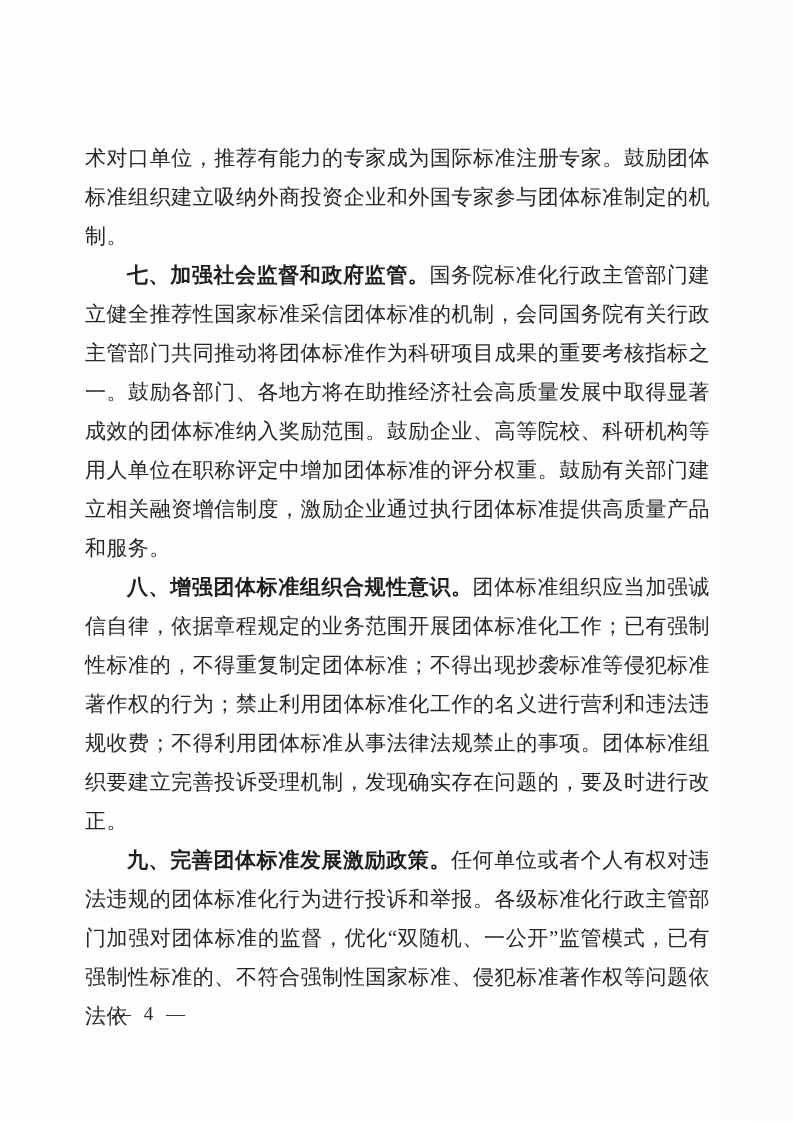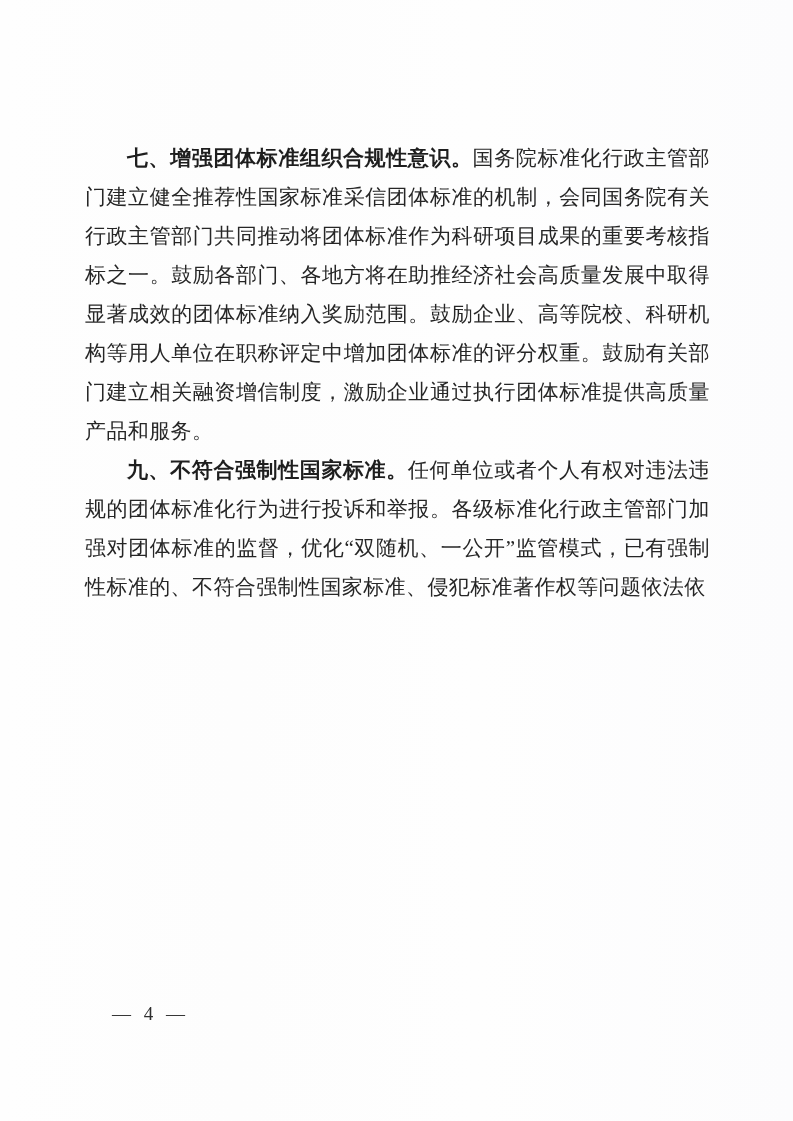--- a/index.html
+++ b/index.html
@@ -39,22 +39,24 @@
     letter-spacing: 4px;
     color: #2e2e2e;
   }
 </style>
 </head>
 <body>
 
 <div class="page">
   <div class="content">
 
+    <p class="para"><span>术对口单位，推荐有能力的专家成为国际标准注册专家。鼓励团体标准组织建立吸纳外商投资企业和外国专家参与团体标准制定的机制。</span></p>
 
-    <p class="para indent"><span class="lead">七、增强团体标准组织合规性意识。</span><span>国务院标准化行政主管部门建立健全推荐性国家标准采信团体标准的机制，会同国务院有关行政主管部门共同推动将团体标准作为科研项目成果的重要考核指标之一。鼓励各部门、各地方将在助推经济社会高质量发展中取得显著成效的团体标准纳入奖励范围。鼓励企业、高等院校、科研机构等用人单位在职称评定中增加团体标准的评分权重。鼓励有关部门建立相关融资增信制度，激励企业通过执行团体标准提供高质量产品和服务。</span></p>
+    <p class="para indent"><span class="lead">七、加强社会监督和政府监管。</span><span>国务院标准化行政主管部门建立健全推荐性国家标准采信团体标准的机制，会同国务院有关行政主管部门共同推动将团体标准作为科研项目成果的重要考核指标之一。鼓励各部门、各地方将在助推经济社会高质量发展中取得显著成效的团体标准纳入奖励范围。鼓励企业、高等院校、科研机构等用人单位在职称评定中增加团体标准的评分权重。鼓励有关部门建立相关融资增信制度，激励企业通过执行团体标准提供高质量产品和服务。</span></p>
 
+    <p class="para indent"><span class="lead">八、增强团体标准组织合规性意识。</span><span>团体标准组织应当加强诚信自律，依据章程规定的业务范围开展团体标准化工作；已有强制性标准的，不得重复制定团体标准；不得出现抄袭标准等侵犯标准著作权的行为；禁止利用团体标准化工作的名义进行营利和违法违规收费；不得利用团体标准从事法律法规禁止的事项。团体标准组织要建立完善投诉受理机制，发现确实存在问题的，要及时进行改正。</span></p>
 
-    <p class="para indent"><span class="lead">九、不符合强制性国家标准。</span><span>任何单位或者个人有权对违法违规的团体标准化行为进行投诉和举报。各级标准化行政主管部门加强对团体标准的监督，优化“双随机、一公开”监管模式，已有强制性标准的、不符合强制性国家标准、侵犯标准著作权等问题依法依</span></p>
+    <p class="para indent"><span class="lead">九、完善团体标准发展激励政策。</span><span>任何单位或者个人有权对违法违规的团体标准化行为进行投诉和举报。各级标准化行政主管部门加强对团体标准的监督，优化“双随机、一公开”监管模式，已有强制性标准的、不符合强制性国家标准、侵犯标准著作权等问题依法依</span></p>
 
   </div>
 
   <div class="footer">— 4 —</div>
 </div>
 
 </body></html>

